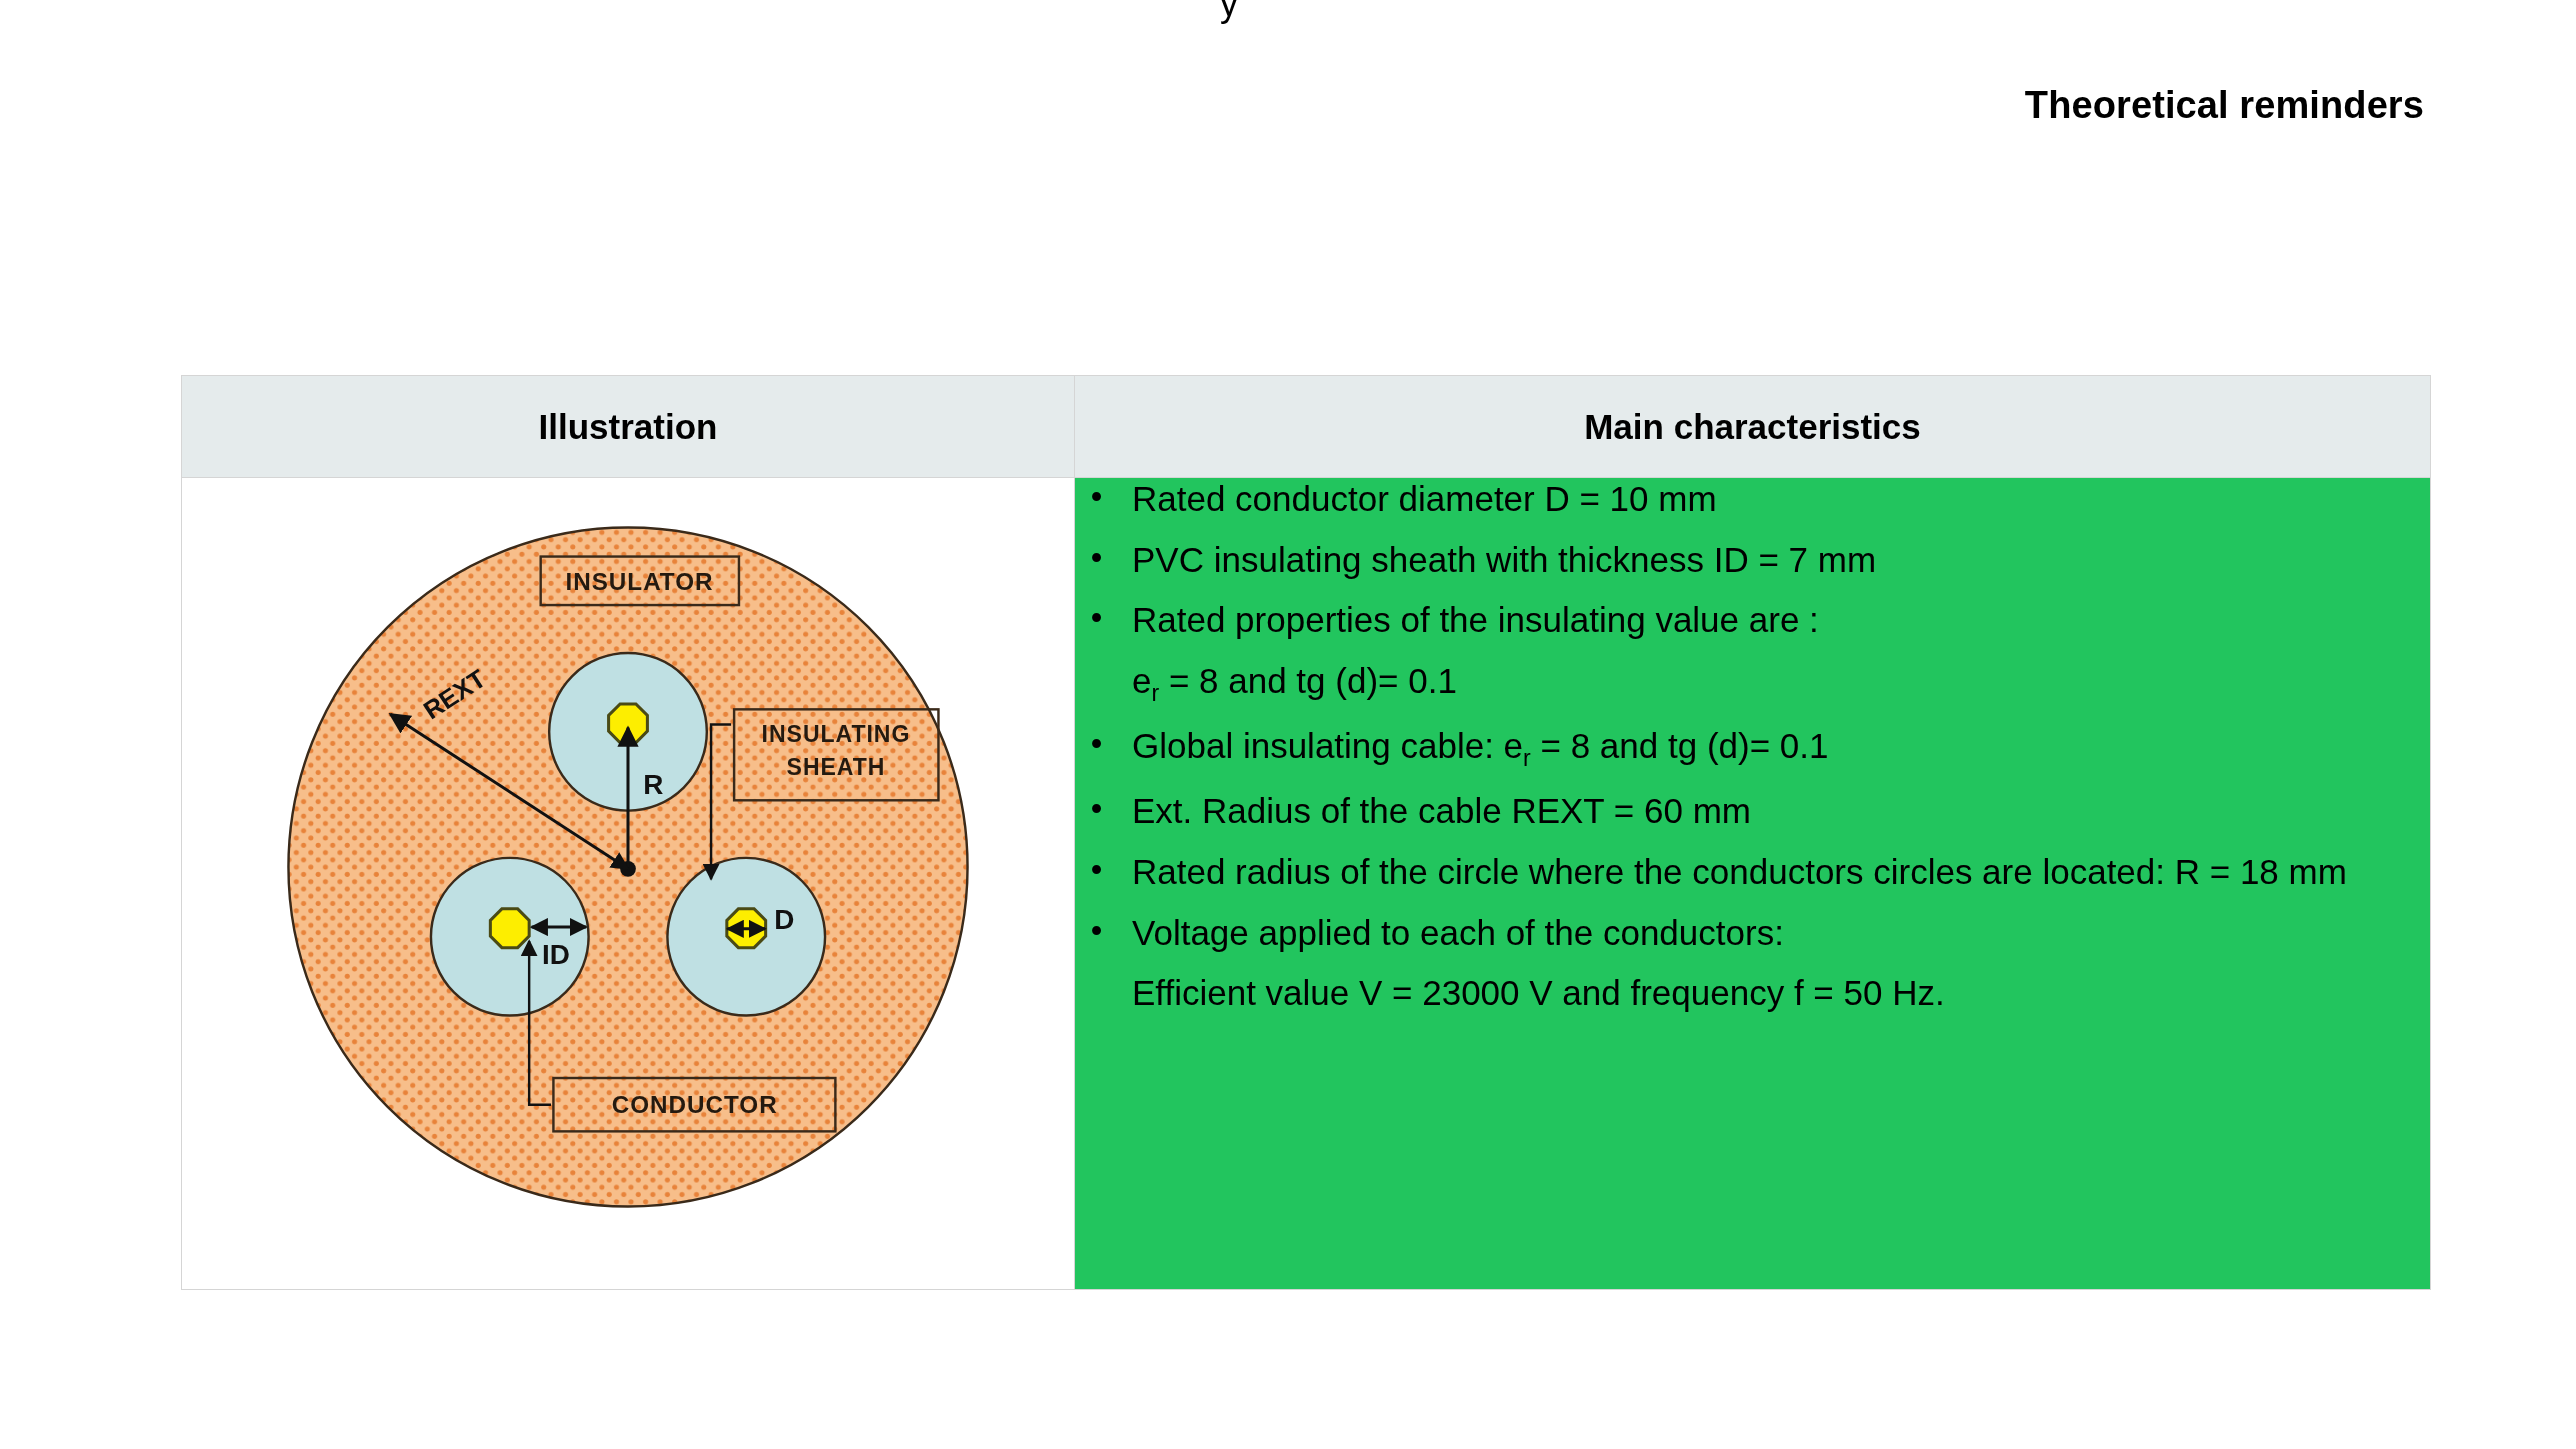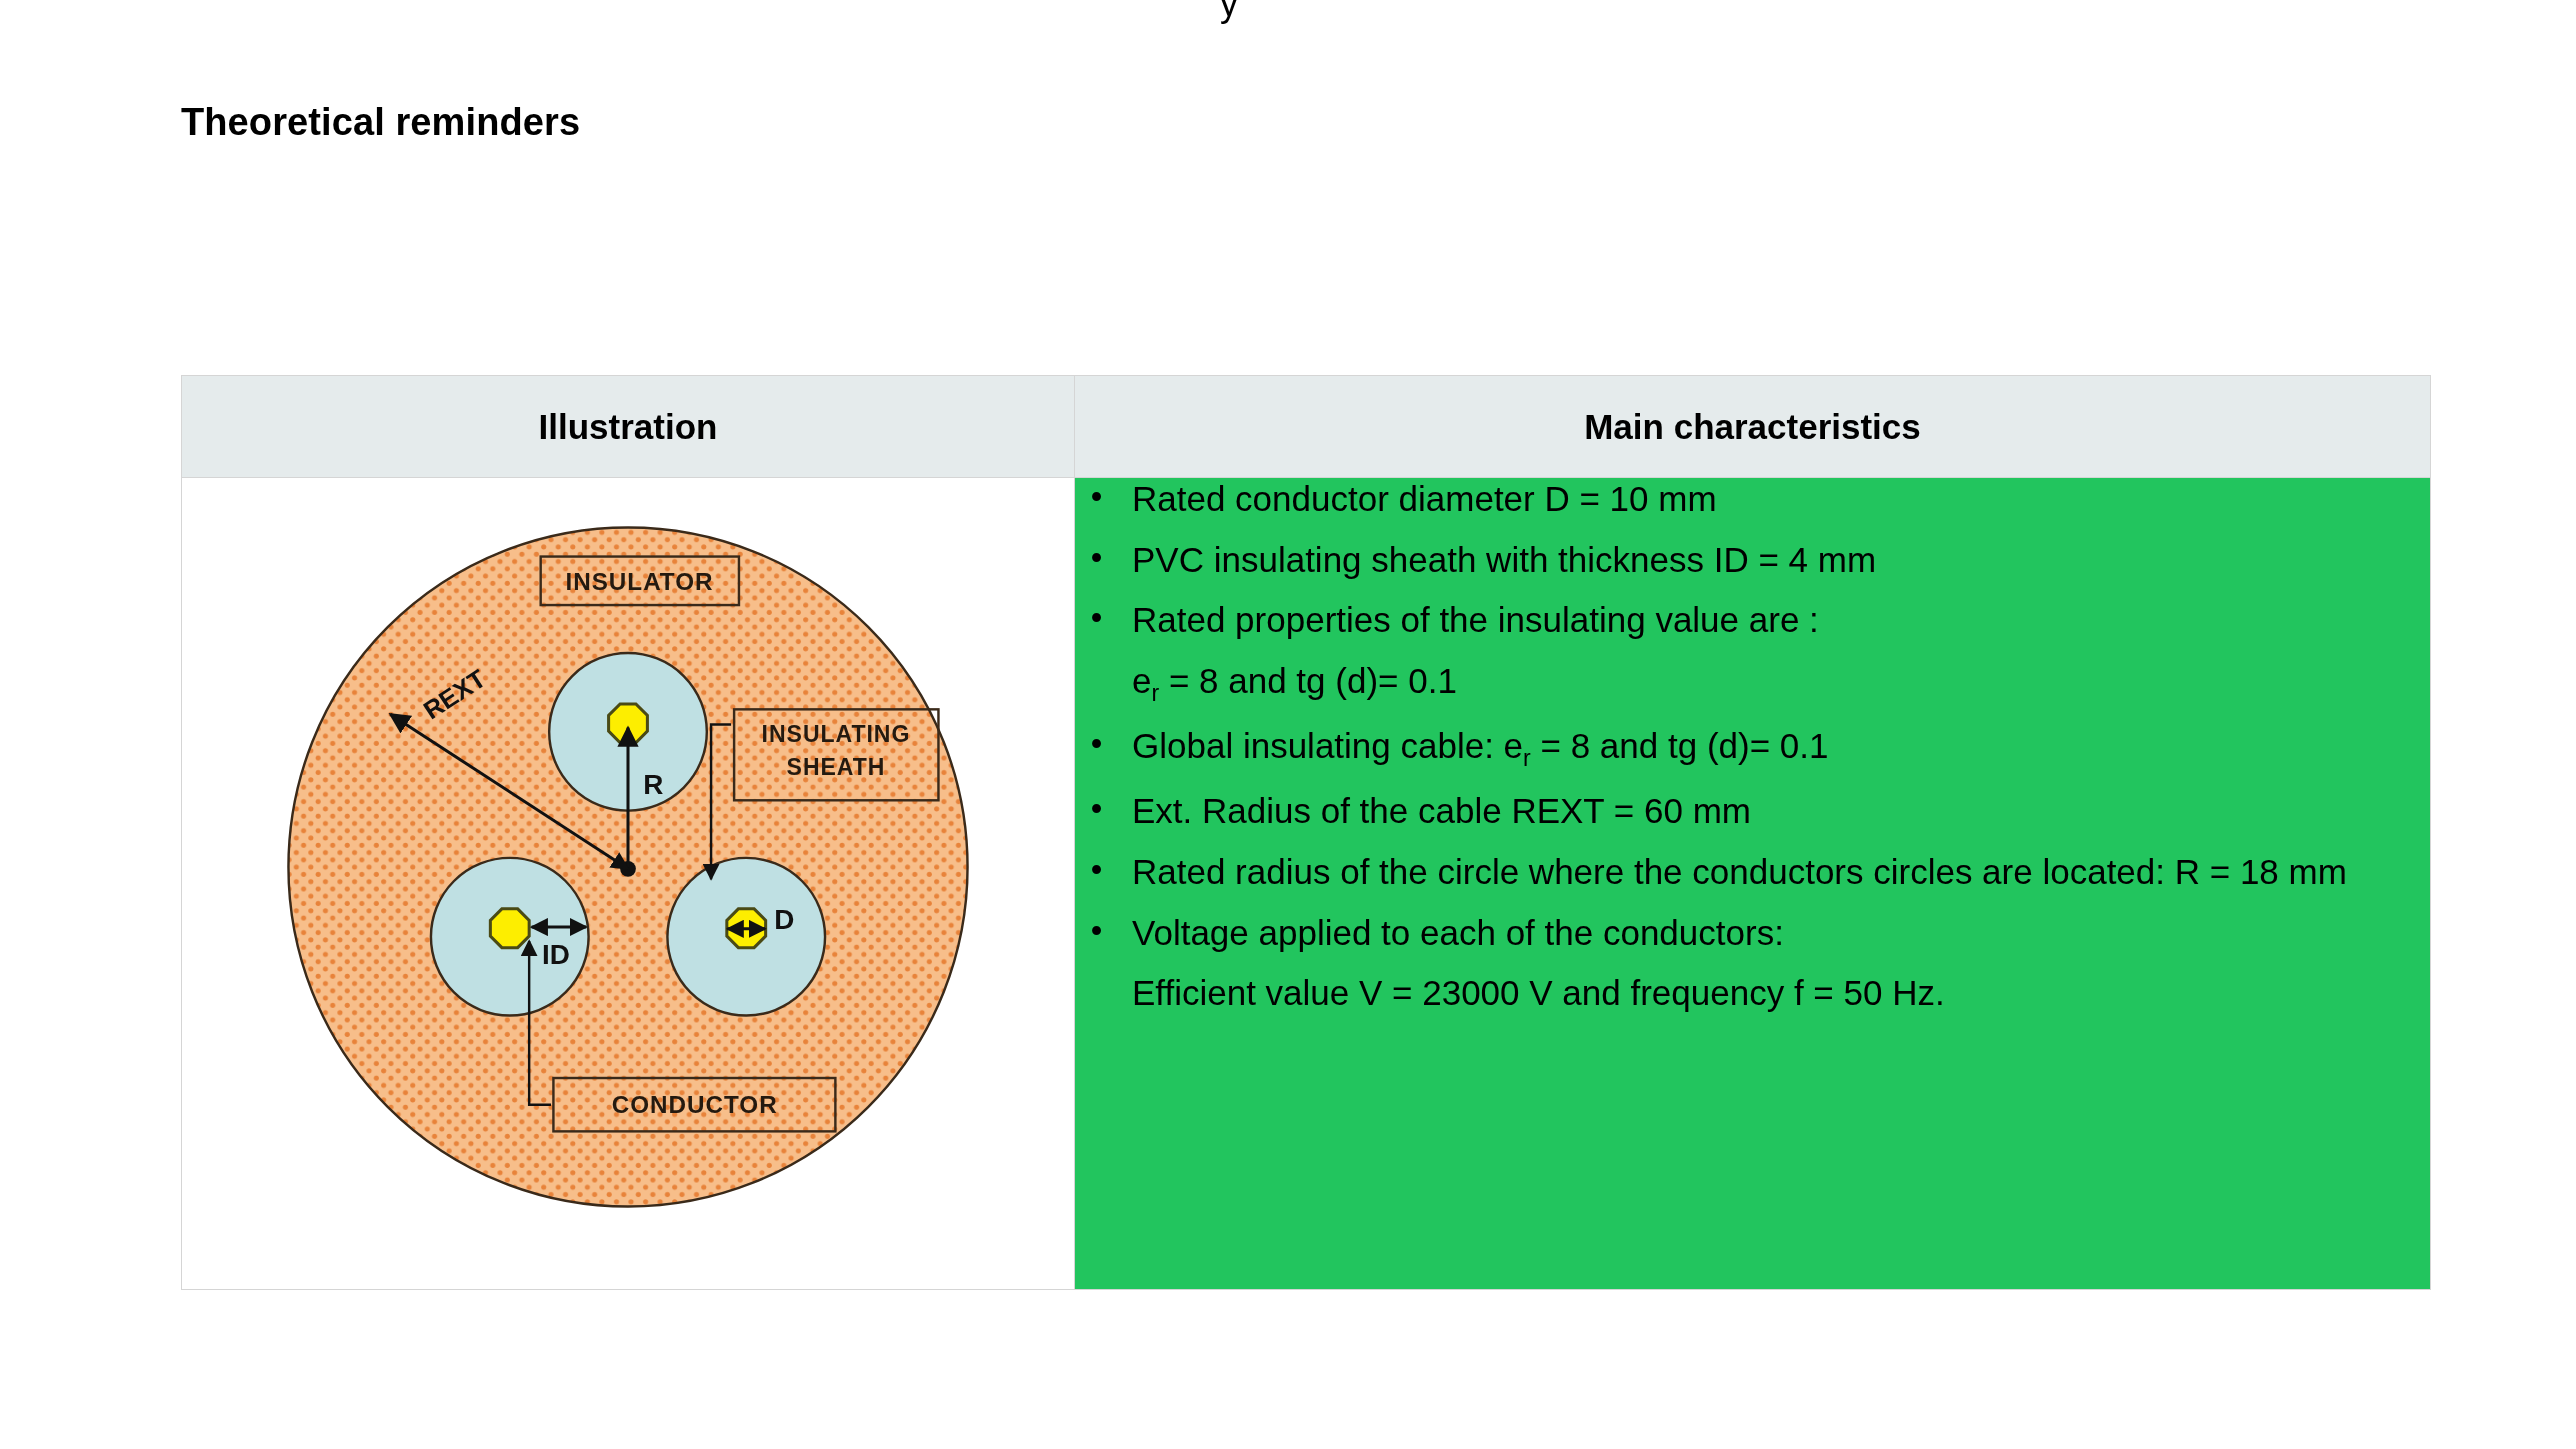--- a/index.html
+++ b/index.html
@@ -24,22 +24,23 @@
     font-size: 36px;
     font-weight: 400;
     color: #000;
     font-family: "Liberation Sans", sans-serif;
   }
 
   
   .doc {
     position: absolute;
     left: 181px;
-    top: 102px;
+    top: 85px;
     width: 2243px;
+    text-align: right;
   }
   .section-title {
     font-size: 38px;
     font-weight: bold;
     letter-spacing: 0.1px;
     line-height: 1.1;
     margin: 0 0 24px 0;
   }
   .body-para {
     font-size: 35px;
@@ -208,21 +209,21 @@
             <rect x="502" y="978" width="465" height="88" fill="none" stroke="#3a2a1a" stroke-width="4"></rect>
             <text class="lbl-box-text" x="735" y="1036" font-size="40" text-anchor="middle" fill="#241a10">CONDUCTOR</text>
             <path d="M498,1022 L462,1022 L462,752" fill="none" stroke="#111111" stroke-width="4" marker-end="url(#arrhead)"></path>
           </svg>
         </div>
 
       </td>
       <td class="cell-chars">
         <ul class="chars">
             <li>Rated conductor diameter D = 10 mm</li>
-            <li>PVC insulating sheath with thickness ID = 4 mm</li>
+            <li>PVC insulating sheath with thickness ID = 7 mm</li>
             <li>Rated properties of the insulating value are :</li>
             <li class="nobullet">e<span class="sub">r</span> = 8 and tg (d)= 0.1</li>
             <li>Global insulating cable: e<span class="sub">r</span> = 8 and tg (d)= 0.1</li>
             <li>Ext. Radius of the cable REXT = 60 mm</li>
             <li>Rated radius of the circle where the conductors circles are located: R = 18 mm</li>
             <li>Voltage applied to each of the conductors:</li>
             <li class="nobullet">Efficient value V = 23000 V and frequency f = 50 Hz.</li>
           </ul>
       </td>
     </tr>

